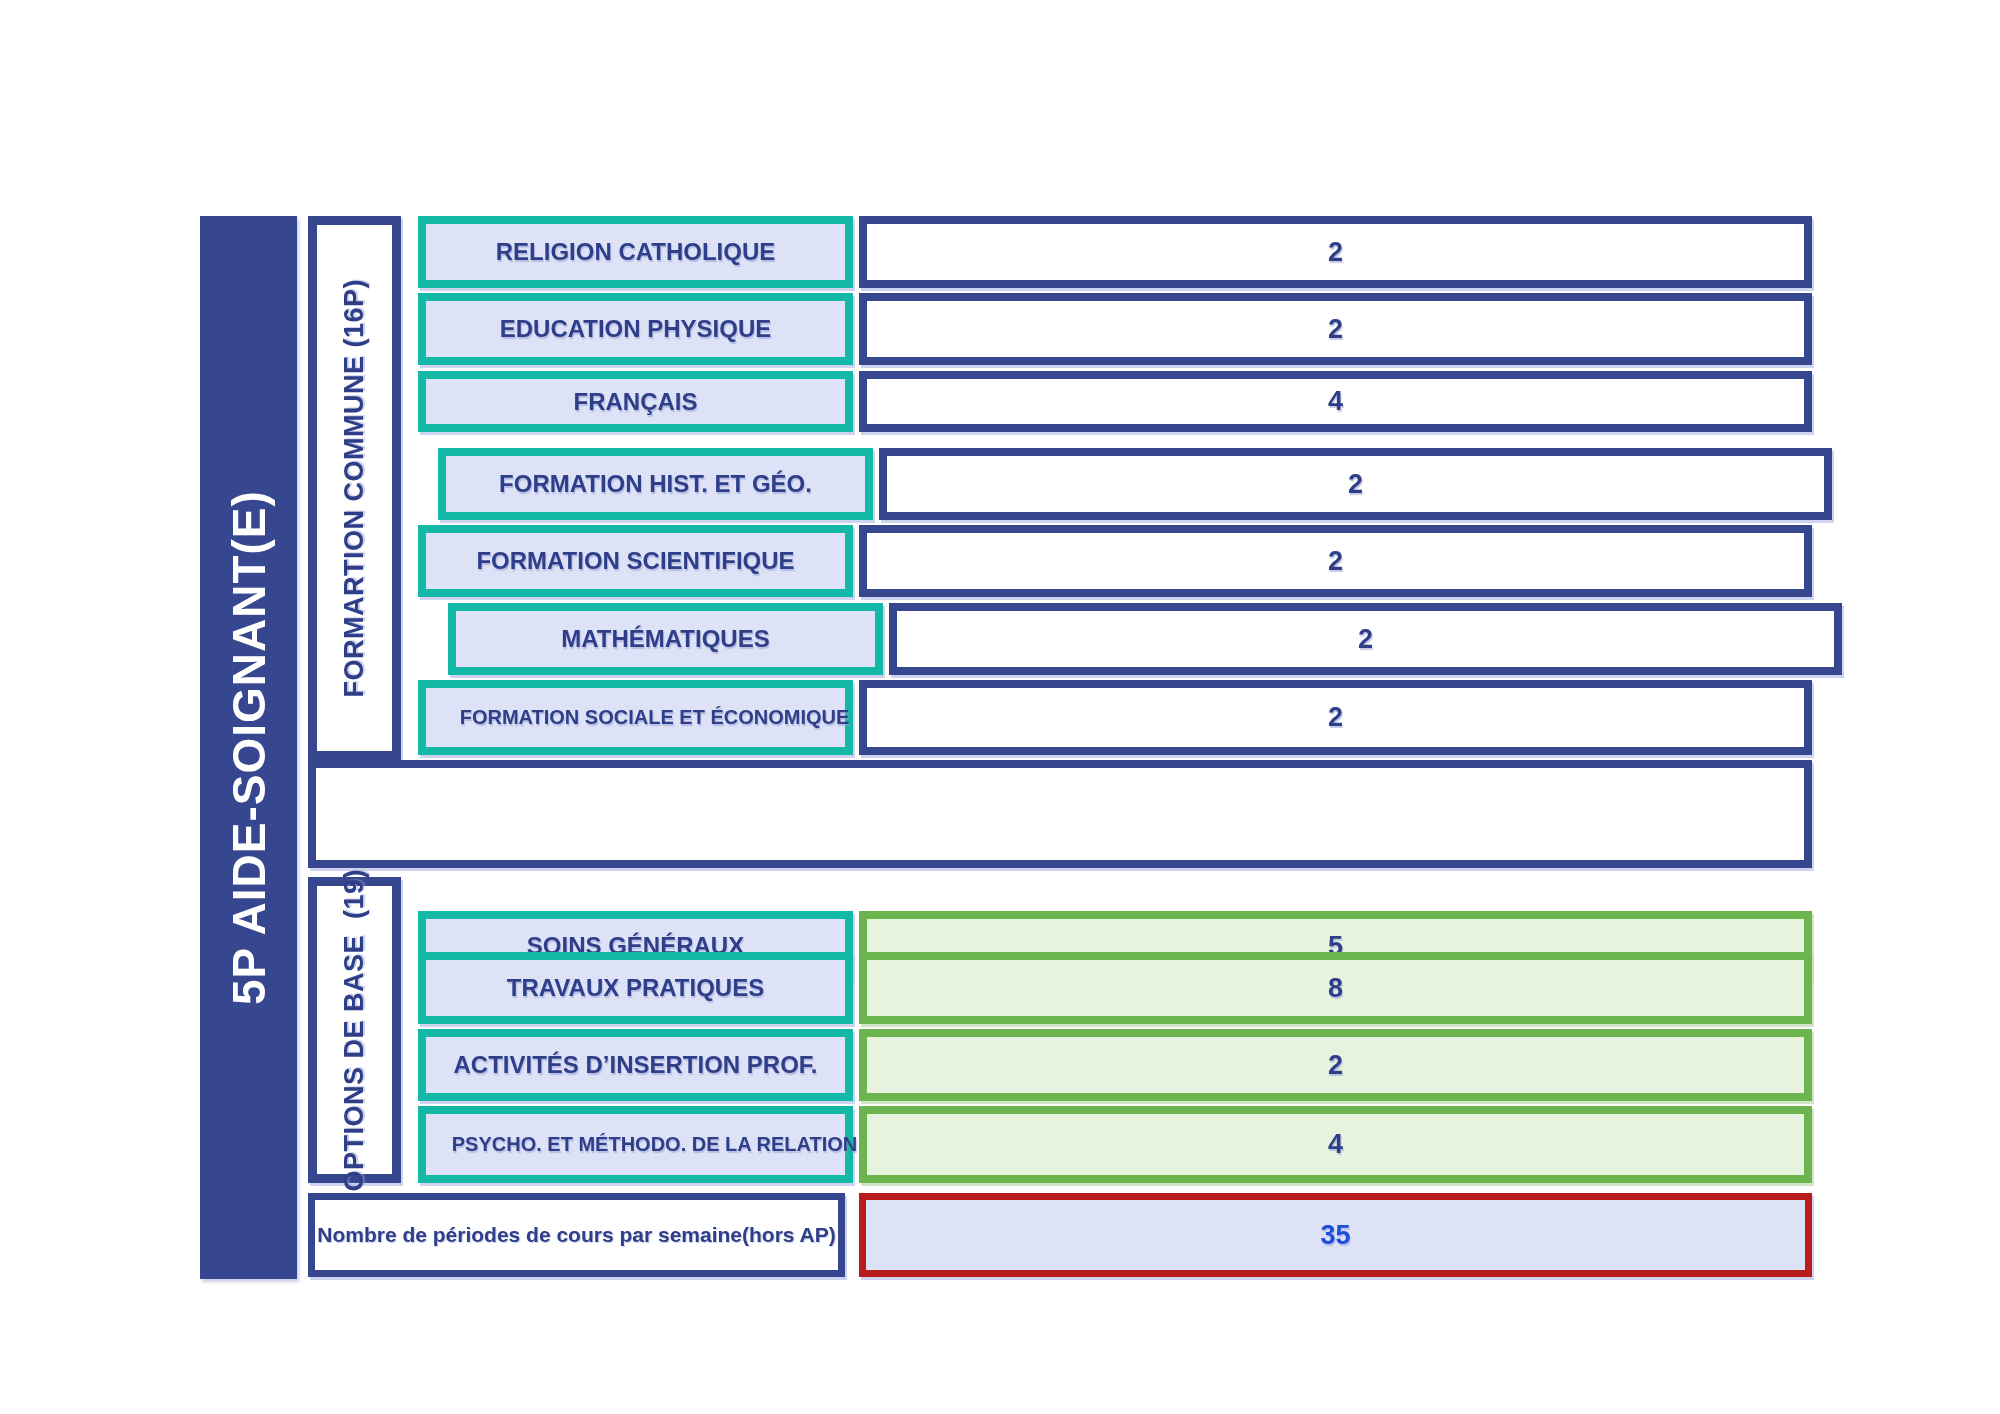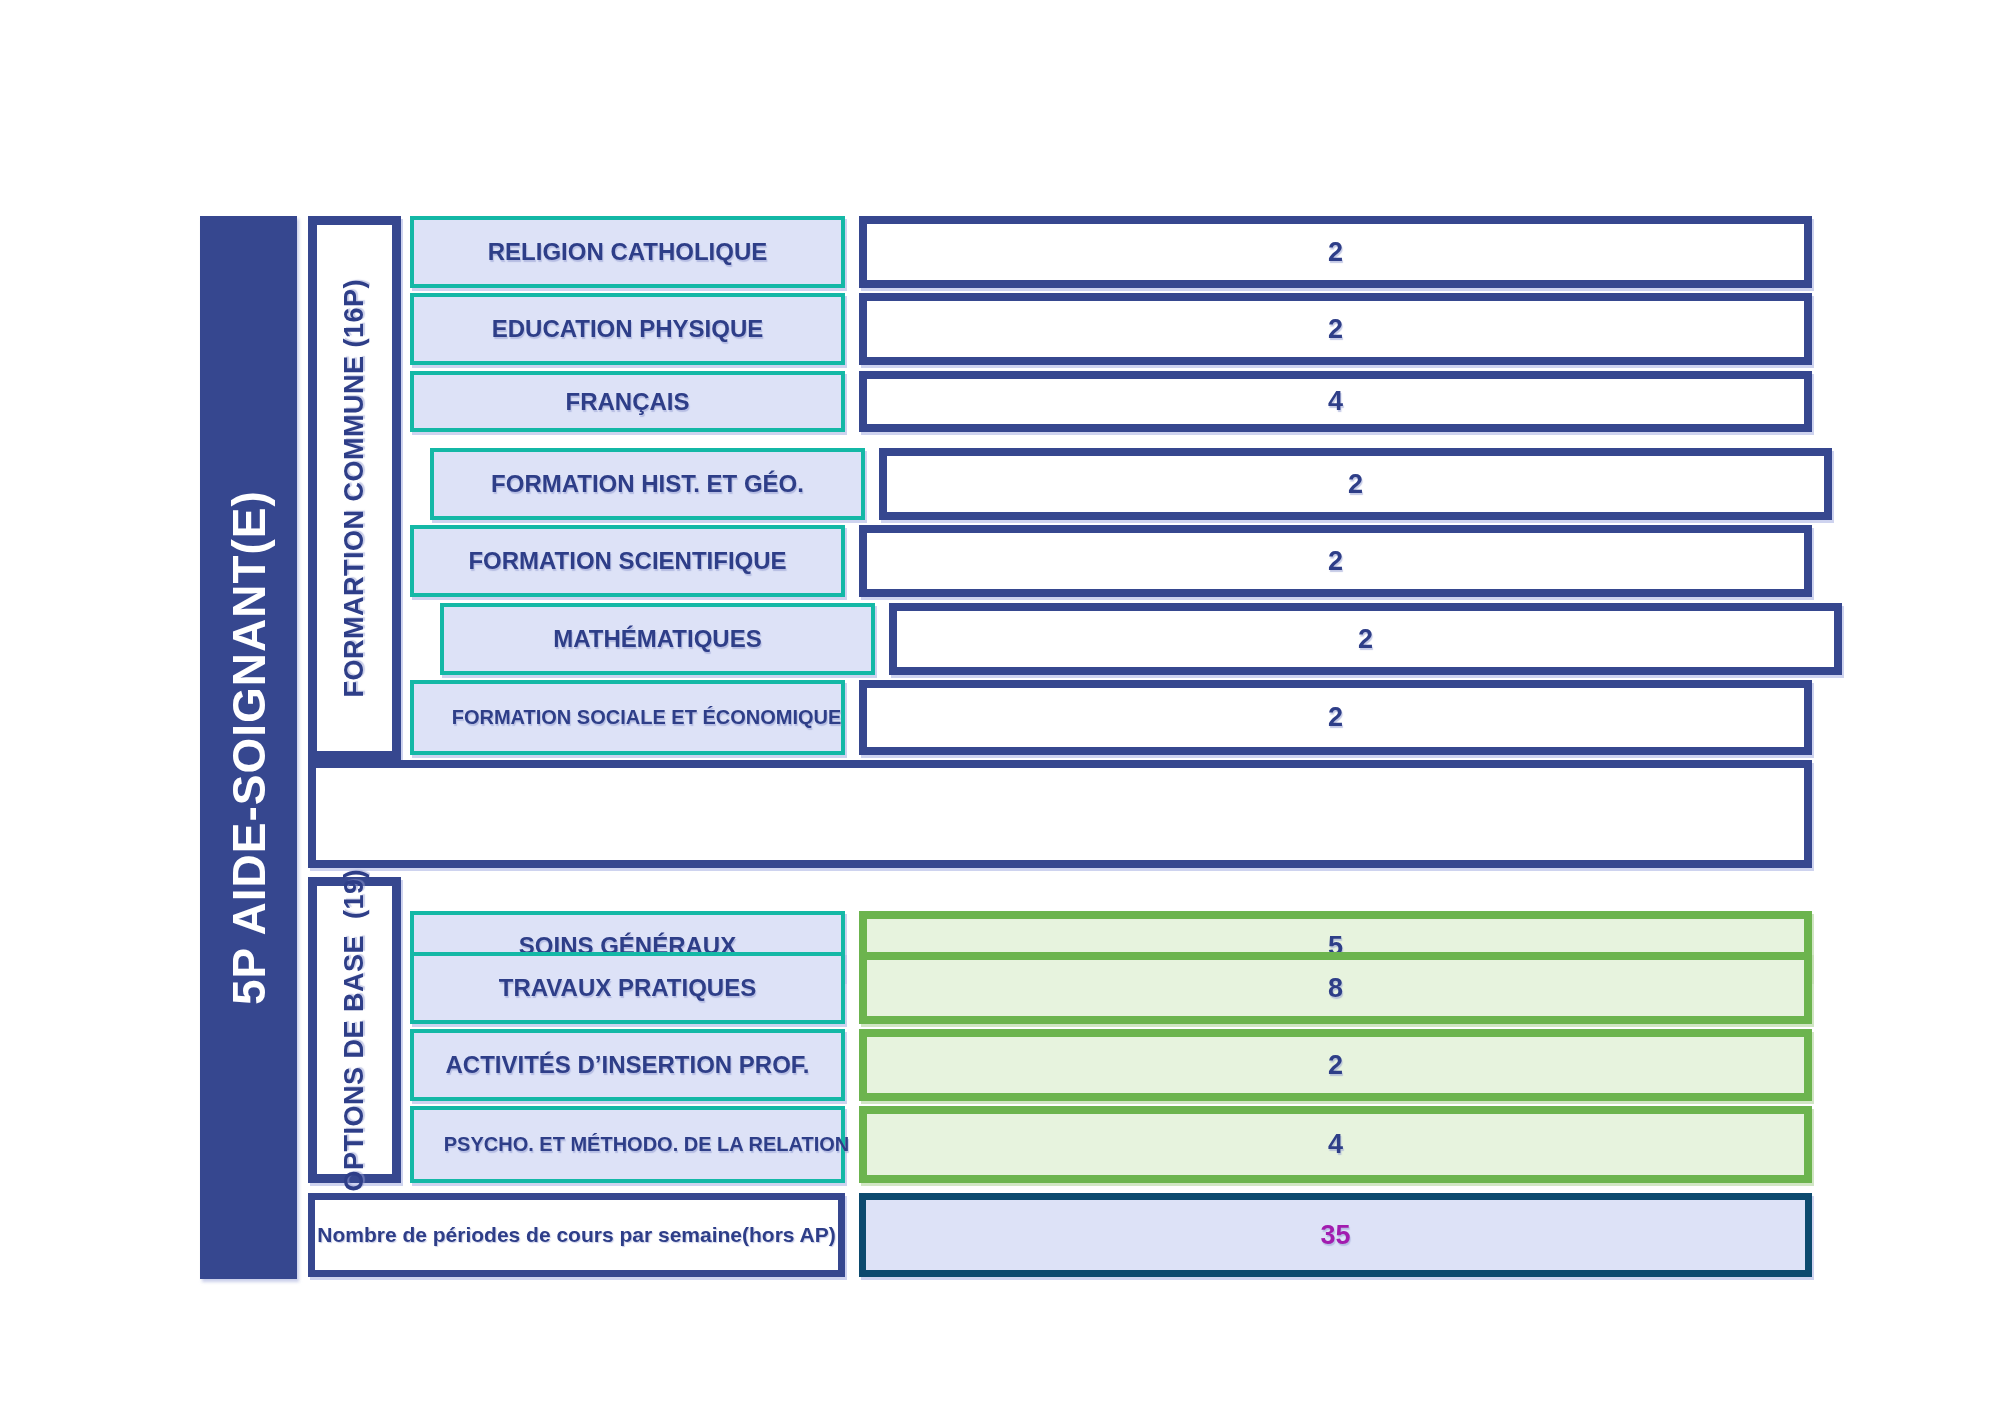--- a/index.html
+++ b/index.html
@@ -52,24 +52,24 @@
     font-size: 27px;
     color: #2e3e88;
     letter-spacing: .5px;
     white-space: pre;
     text-shadow: 1px 2px 1px rgba(150,158,210,.5);
   }
 
   
   .row { position: absolute; left: 410px; width: 1402px; }
   .subj {
-    position: absolute; left: 0; top: 0;
+    position: absolute; left: 8px; top: 0;
     width: 435px; height: 100%;
     background: #dde2f7;
-    border: 4px solid #14b8a6;
+    border: 8px solid #14b8a6;
     box-sizing: border-box;
     display: flex; align-items: center; justify-content: center;
     text-align: center;
     font-weight: bold;
     font-size: 24px;
     color: #2e3e88;
     white-space: nowrap;
     box-shadow: 2px 3px 0 rgba(185,193,232,.7);
     text-shadow: 1px 2px 1px rgba(150,158,210,.55);
   }
@@ -120,26 +120,26 @@
     color: #2e3e88;
     text-align: center;
     box-shadow: 2px 3px 0 rgba(185,193,232,.7);
     text-shadow: 1px 1px 1px rgba(150,158,210,.5);
   }
   .footer-value {
     position: absolute;
     left: 859px; top: 1193px;
     width: 953px; height: 84px;
     background: #dde2f7;
-    border: 7px solid #0c4a6e;
+    border: 7px solid #b91c1c;
     box-sizing: border-box;
     display: flex; align-items: center; justify-content: center;
     font-weight: bold;
     font-size: 27px;
-    color: #a21caf;
+    color: #1d4ed8;
     box-shadow: 2px 3px 0 rgba(185,193,232,.7);
     text-shadow: 1px 2px 1px rgba(150,158,210,.55);
   }
 </style>
 </head>
 <body>
 
 <div class="sheet">
 
   <div class="titlebar">

